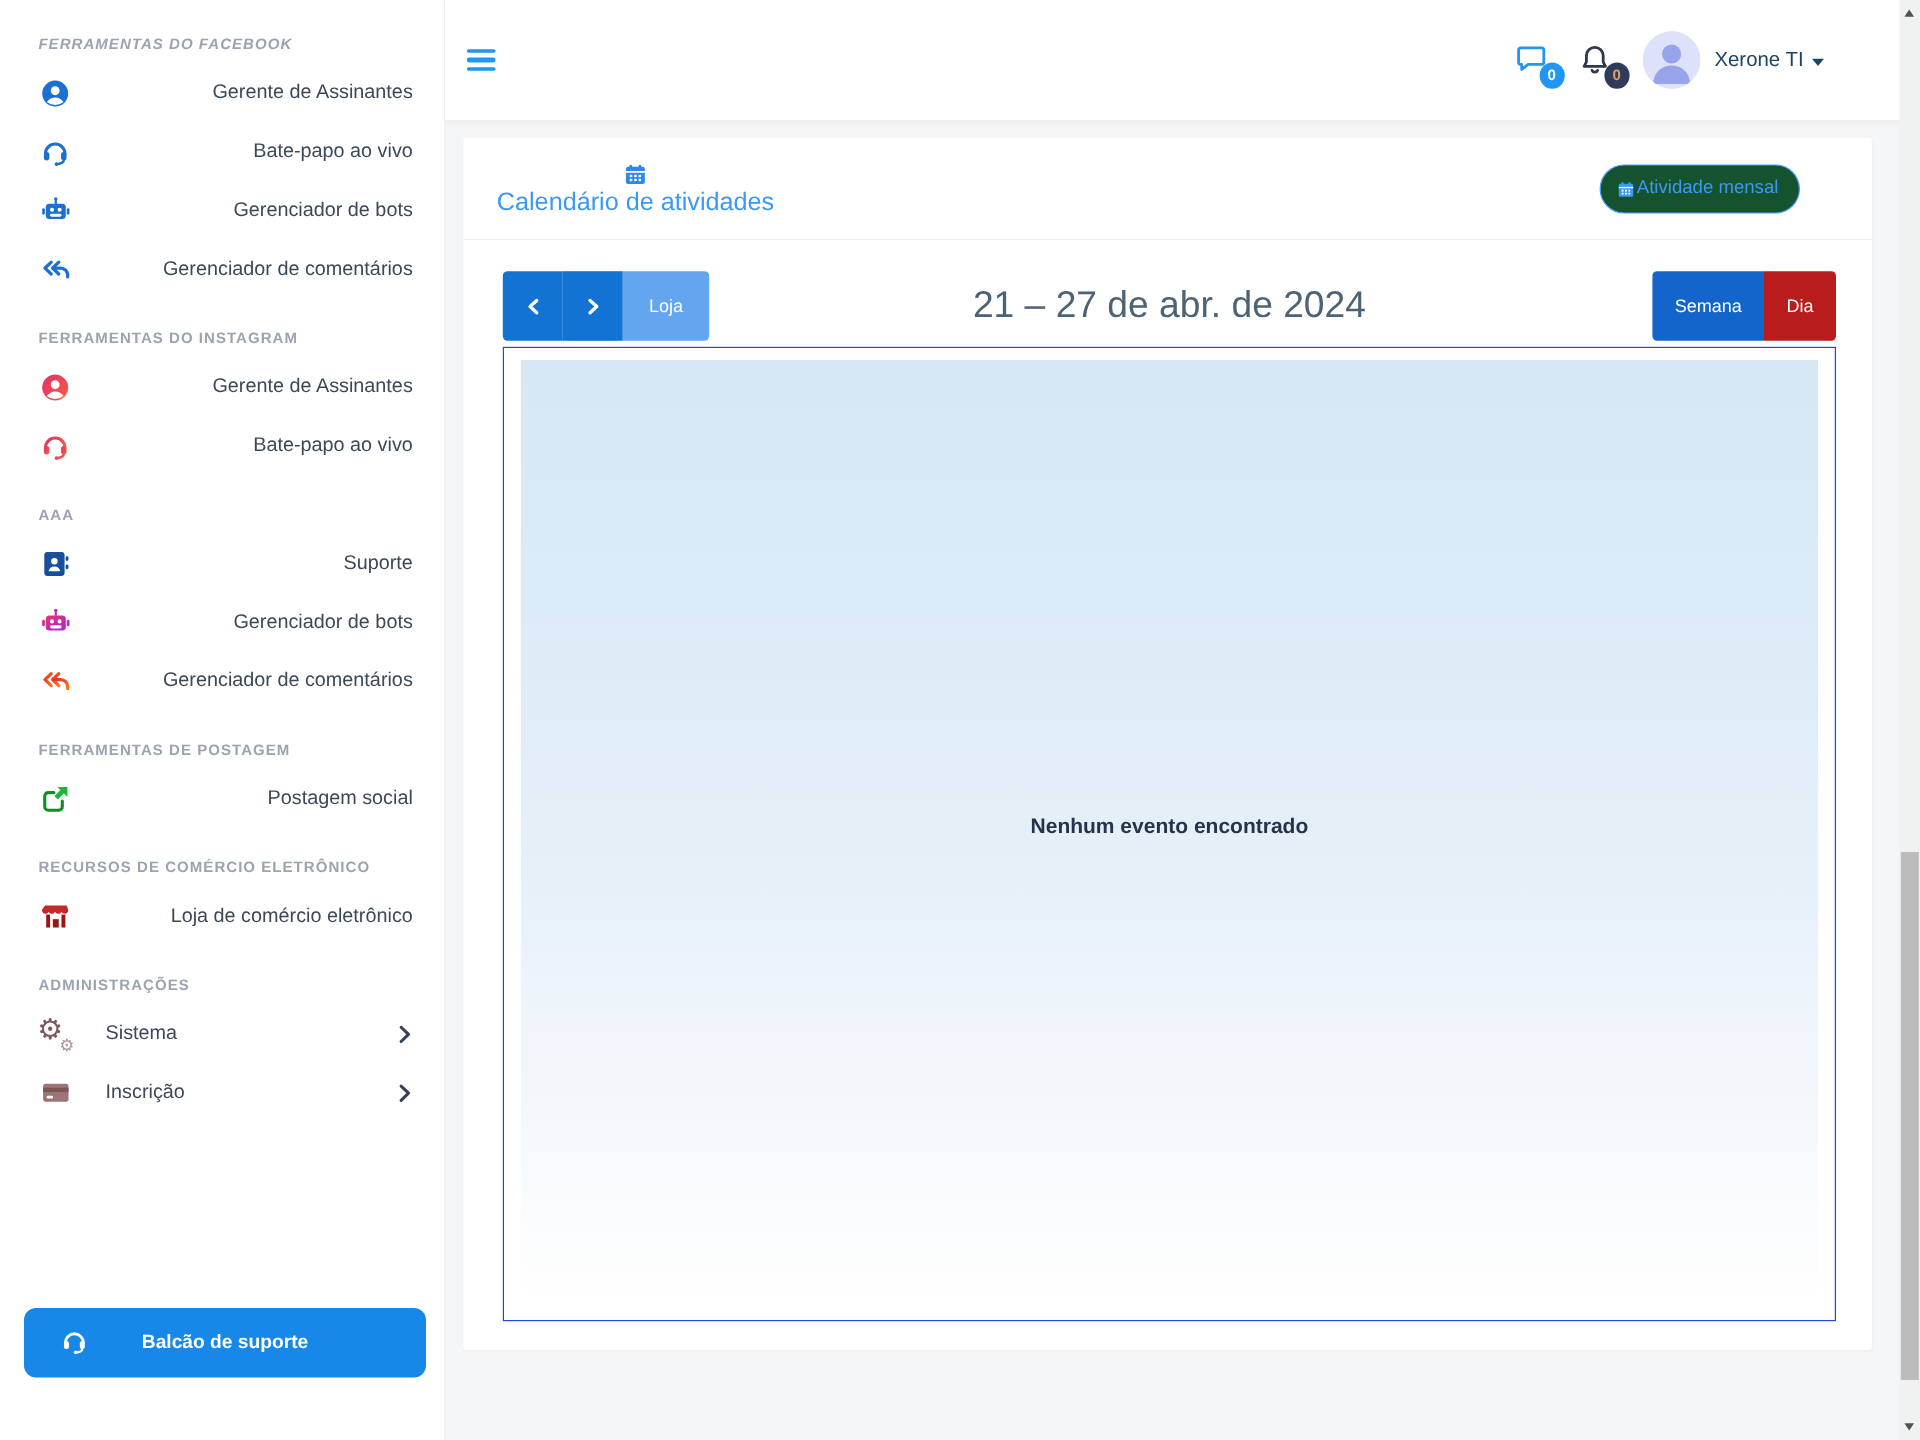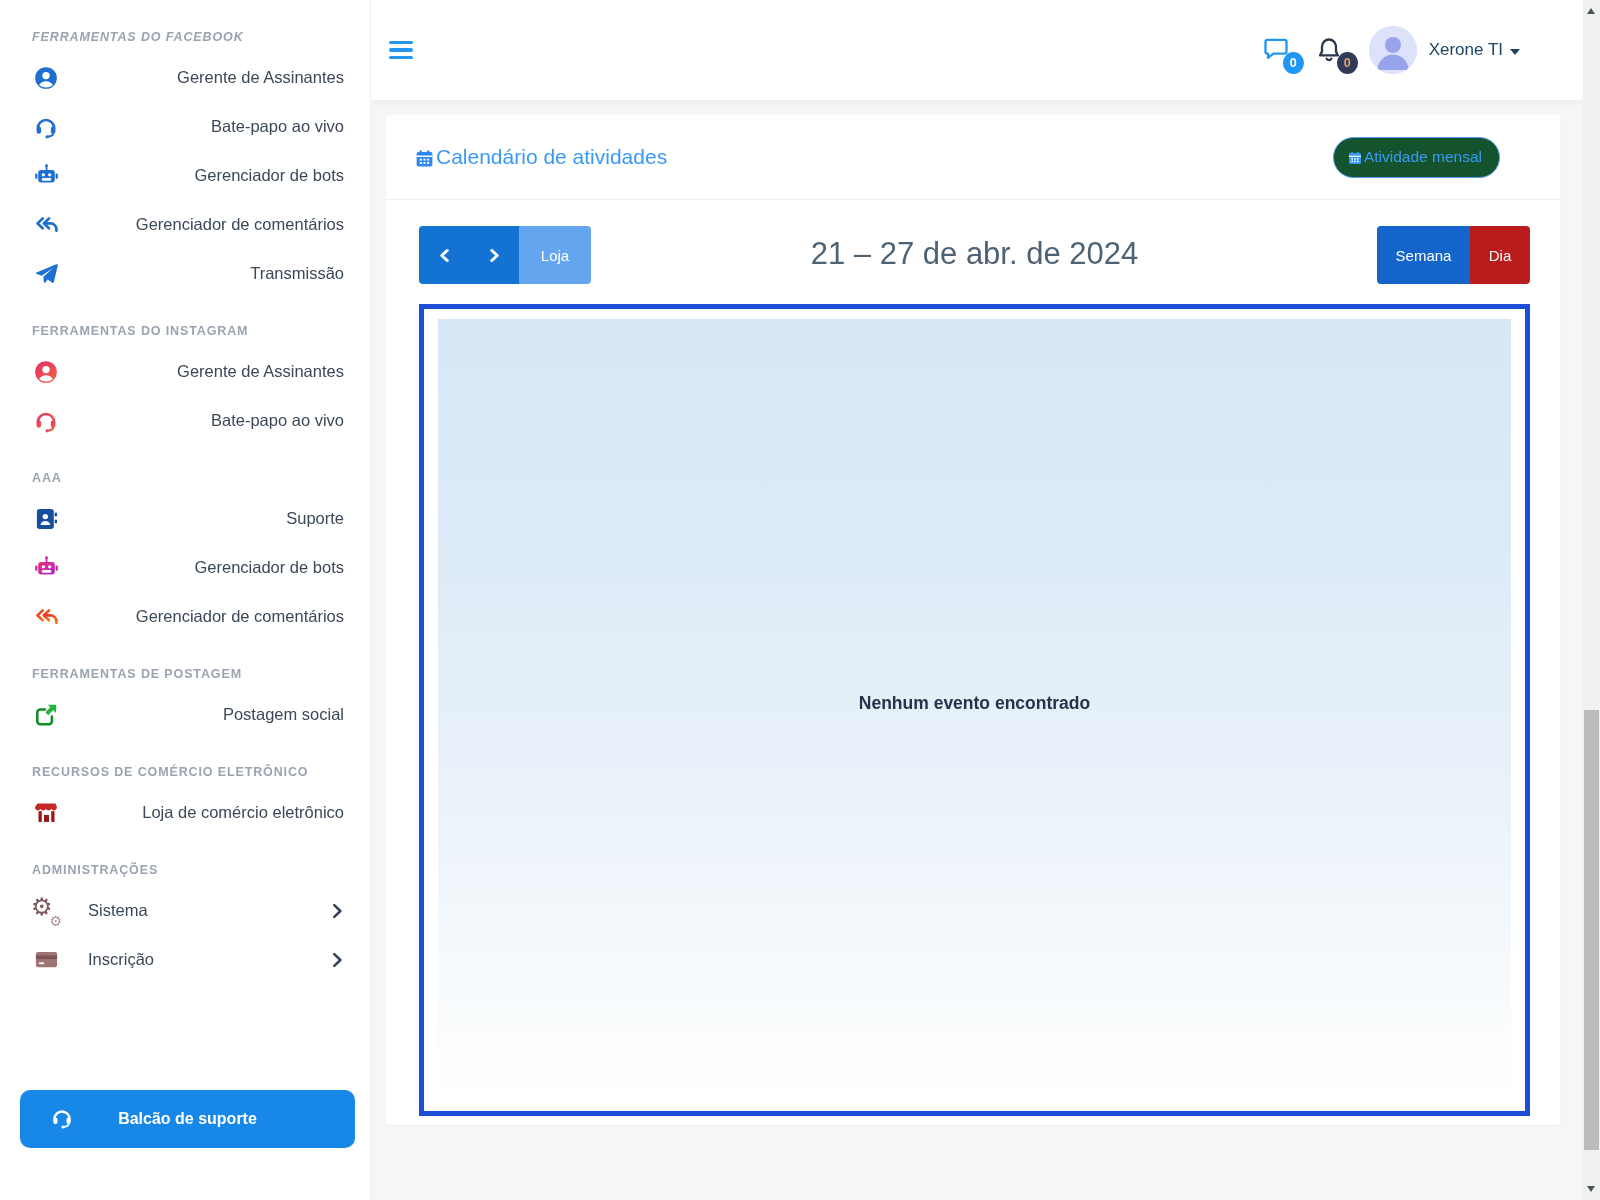--- a/index.html
+++ b/index.html
@@ -34,35 +34,35 @@
   .badge.blue { background:#2196f3; color:#fff; }
   .badge.dark { background:#2f3b58; color:#d9a06a; }
   .avatar { width:48px; height:48px; border-radius:50%; overflow:hidden; background:#dde1fa; margin-right:12px; cursor:pointer; }
   .user-name { font-size:17px; font-weight:500; color:#1d4563; margin-right:7px; }
   .caret-down { width:0; height:0; border-left:5.5px solid transparent; border-right:5.5px solid transparent; border-top:6px solid #1d4563; margin-top:3px; }
   .user-menu { display:flex; align-items:center; cursor:pointer; }
 
   
   .card { margin:15px 40px 0 15px; height:1010px; background:#fff; border-radius:3px; box-shadow:0 1px 2px rgba(0,0,0,.03); }
   .card-header { height:85px; display:flex; align-items:center; justify-content:space-between; padding:0 60px 0 28px; border-bottom:1px solid #f0f0f0; }
-  .card-title { display:flex; align-items:center; gap:1px; color:#3b99f4; font-size:21px; }
+  .card-title { display:flex; align-items:center; gap:1px; color:#3b99f4; font-size:21px;flex-direction:column; }
   .monthly-btn { height:41px; border-radius:21px; border:1px solid #4f9ef3; background:#14532d; color:#3b99f4; font-size:15.5px; font-family:inherit; padding:0 17px 0 13px; display:flex; align-items:center; gap:1px; cursor:pointer; }
 
   .card-body { padding:26px 30px 0 33px; position:relative; }
   .cal-toolbar { height:58px; position:relative; display:flex; align-items:center; justify-content:space-between; }
   .btn-group { display:flex; height:58px; }
   .cal-btn { border:none; color:#fff; font-family:inherit; font-size:15px; cursor:pointer; display:flex; align-items:center; justify-content:center; }
   .btn-prev { width:50px; background:#1273d2; border-radius:4px 0 0 4px; }
   .btn-next { width:50px; background:#1273d2; }
   .btn-today { width:72px; background:#63a6ef; border-radius:0 4px 4px 0; cursor:default; }
   .btn-week { width:93px; background:#1465cb; border-radius:4px 0 0 4px; }
   .btn-day  { width:60px; background:#b91c1c; border-radius:0 4px 4px 0; }
   .range-title { position:absolute; left:50%; top:50%; transform:translate(-50%,-52%); font-size:31px; font-weight:300; color:#4d6375; white-space:nowrap; }
 
-  .cal-panel { margin-top:20px; border:5px solid #1d4ed8; height:812px; position:relative; background:#fff; }
+  .cal-panel { margin-top:5px; border:1px solid #1d4ed8; height:812px; position:relative; background:#fff; }
   .cal-empty { position:absolute; left:14px; right:14px; top:10px; bottom:24px;
     background:linear-gradient(180deg,#d7e7f6 0%, #dcebf7 28%, #e9f1f9 60%, #f8fbfd 88%, #fefefe 100%);
     display:flex; align-items:center; justify-content:center; }
   .empty-msg { color:#25344a; font-size:17.5px; font-weight:600; }
 
   
   .scrollbar { position:absolute; right:0; top:0; width:17px; height:1200px; background:#f0f1f1; z-index:9; }
   .sb-arrow { position:absolute; left:4px; width:0; height:0; border-left:4.5px solid transparent; border-right:4.5px solid transparent; cursor:pointer; }
   .sb-arrow.up { top:8px; border-bottom:6px solid #4f5255; }
   .sb-arrow.down { bottom:8px; border-top:6px solid #4f5255; }
@@ -131,28 +131,20 @@
         </div>
         <div class="sb-item">
           <span class="sb-icn">
             <svg width="27" height="27" viewBox="0 0 24 24">
               <path d="M8.6 6.6 4 11l4.6 4.4" fill="none" stroke="#1d6fd2" stroke-width="2.4" stroke-linecap="round" stroke-linejoin="round"></path>
               <path d="M14.2 6.6 9.6 11l4.6 4.4" fill="none" stroke="#1d6fd2" stroke-width="2.4" stroke-linecap="round" stroke-linejoin="round"></path>
               <path d="M10.8 11h4.8a5.2 5.2 0 0 1 5.2 5.2v1.4" fill="none" stroke="#1d6fd2" stroke-width="2.4" stroke-linecap="round"></path>
             </svg>
           </span>
           <span class="sb-lbl">Gerenciador de comentários</span>
-        </div>
-        <div class="sb-item">
-          <span class="sb-icn">
-            <svg width="26" height="26" viewBox="0 0 24 24">
-              <path d="M21.6 3.1 3.2 10.5c-.6.25-.55 1.1.05 1.3l4.7 1.85L18.6 6.4l-9 8.2.35 4.8c.05.7.9 1 1.35.45l2.3-2.8 4.25 3.1c.5.35 1.2.1 1.35-.5L22.9 4.2c.2-.8-.6-1.4-1.3-1.1z" fill="#1d6fd2"></path>
-            </svg>
-          </span>
-          <span class="sb-lbl">Transmissão</span>
         </div>
       </div>
       <div class="sb-section">
         <div class="sb-title">FERRAMENTAS DO INSTAGRAM</div>
         <div class="sb-item">
           <span class="sb-icn">
             <svg width="26" height="26" viewBox="0 0 24 24">
               <circle cx="12" cy="12" r="10" fill="url(#g-ig)"></circle>
               <circle cx="12" cy="9.8" r="3.4" fill="#fff"></circle>
               <path d="M5.6 18.5a7.6 7.6 0 0 1 12.8 0 9.9 9.9 0 0 1-12.8 0z" fill="#fff"></path>

